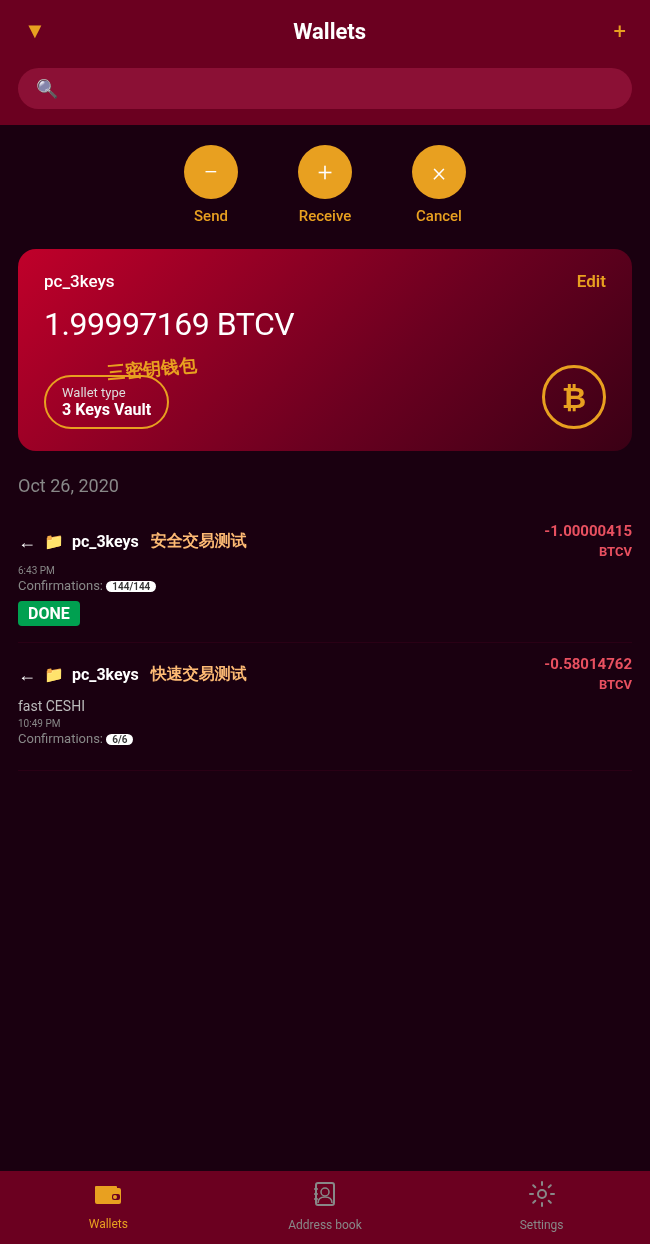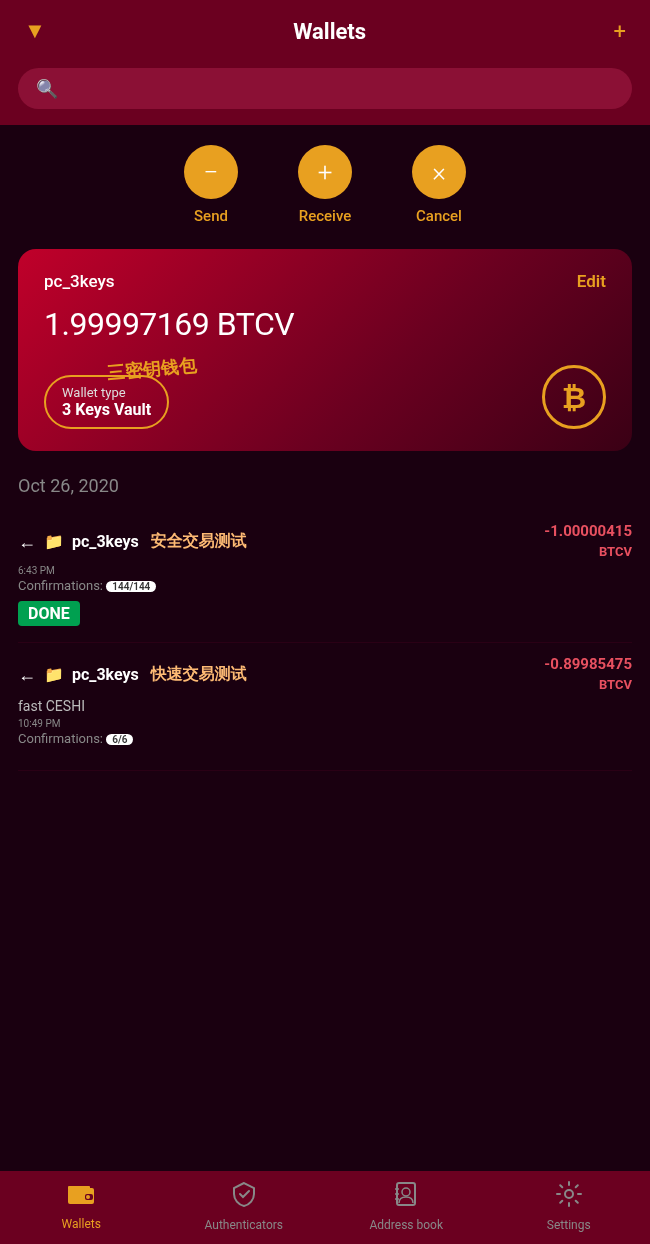--- a/index.html
+++ b/index.html
@@ -387,21 +387,21 @@
 
   <div class="tx-item">
     <div class="tx-row1">
       <div class="tx-left">
         <span class="tx-arrow">←</span>
         <span class="tx-wallet-icon">📁</span>
         <span class="tx-wallet-name">pc_3keys</span>
         <span class="inline-annotation tx-annotation">快速交易测试</span>
       </div>
       <div class="tx-amount">
-        <span>-0.89985475</span><br>
+        <span>-0.58014762</span><br>
         <span class="tx-amount-currency">BTCV</span>
       </div>
     </div>
     <div style="display:flex; align-items:flex-start; gap:4px; margin-bottom:4px;">
       <span class="tx-wallet-name" style="font-size:14px; font-weight:400; color:#bbb;">fast CESHI</span>
     </div>
     <div class="tx-time">10:49 PM</div>
     <div class="tx-confirmations">
       <span>Confirmations:</span>
       <span class="tx-confirmations-value">6/6</span>
@@ -420,29 +420,20 @@
         <rect x="1" y="4" width="22" height="4" rx="1" fill="#e8a020"></rect>
         <rect x="18" y="12" width="8" height="6" rx="2" fill="#6b0020"></rect>
         <circle cx="21" cy="15" r="2" fill="#e8a020"></circle>
       </svg>
     </span>
     <span class="nav-label active">Wallets</span>
   </div>
   <div class="nav-item">
     <span class="nav-icon">
       <svg width="26" height="26" viewBox="0 0 26 26" fill="none">
-        <path d="M13 2L3 7v6c0 5.5 4.3 10.7 10 12 5.7-1.3 10-6.5 10-12V7L13 2z" stroke="#888" stroke-width="2" fill="none"></path>
-        <path d="M9 13l3 3 6-6" stroke="#888" stroke-width="2" stroke-linecap="round"></path>
-      </svg>
-    </span>
-    <span class="nav-label">Authenticators</span>
-  </div>
-  <div class="nav-item">
-    <span class="nav-icon">
-      <svg width="26" height="26" viewBox="0 0 26 26" fill="none">
         <rect x="4" y="2" width="18" height="22" rx="2" stroke="#888" stroke-width="2" fill="none"></rect>
         <circle cx="13" cy="11" r="4" stroke="#888" stroke-width="1.5" fill="none"></circle>
         <path d="M6 22c0-4 3-6 7-6s7 2 7 6" stroke="#888" stroke-width="1.5" fill="none"></path>
         <rect x="2" y="7" width="4" height="2" rx="1" fill="#888"></rect>
         <rect x="2" y="12" width="4" height="2" rx="1" fill="#888"></rect>
         <rect x="2" y="17" width="4" height="2" rx="1" fill="#888"></rect>
       </svg>
     </span>
     <span class="nav-label">Address book</span>
   </div>

